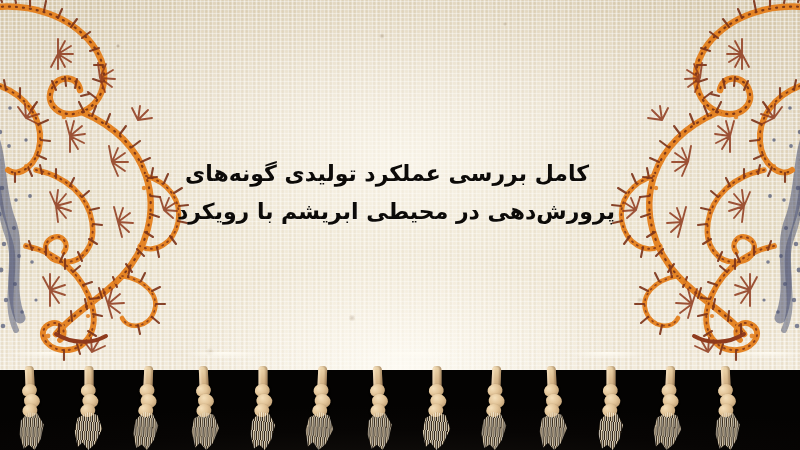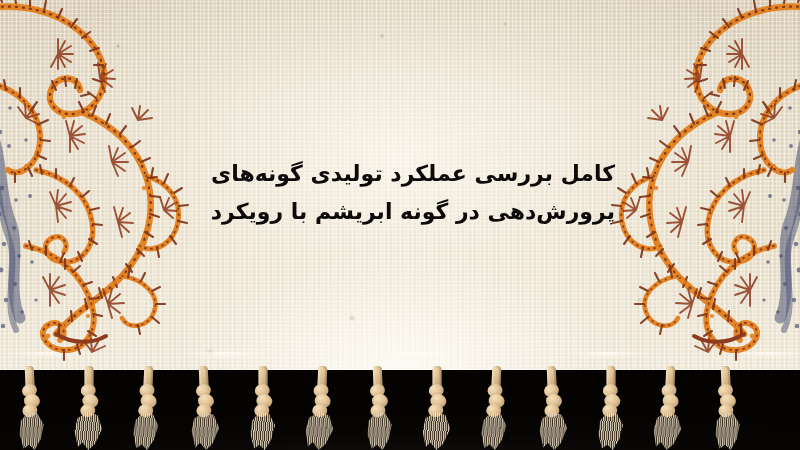--- a/index.html
+++ b/index.html
@@ -51,21 +51,21 @@
 
   
   .orn{position:absolute;top:0;width:265px;height:372px;}
   .orn.left{left:-4px;}
   .orn.right{right:-4px;transform:scaleX(-1);}
   .orn svg{display:block;width:100%;height:100%;opacity:.97;}
 
   
   .title{
     position:absolute;left:50%;top:155px;transform:translateX(-50%);
-    width:430px;text-align:right;
+    width:430px;text-align:left;
     direction:rtl;
     color:#0c0a08;
     font-weight:bold;
     font-size:22px;
     line-height:38px;
     letter-spacing:0px;
     text-shadow:0 1px 0 rgba(255,255,255,.30);
   }
   .title .ln{display:block;white-space:nowrap;}
 
@@ -377,21 +377,21 @@
         <circle cx="92" cy="316" r="2.1"></circle>
           <circle cx="148" cy="188" r="2.2"></circle>
         <circle cx="52" cy="336" r="2.4"></circle>
           <circle cx="30" cy="166" r="2"></circle>
       </g>
     </svg>
   </div>
 
   <div class="title">
     <span class="ln">کامل بررسی عملکرد تولیدی گونه‌های</span>
-    <span class="ln">پرورش‌دهی در گونه ابریشم با رویکرد</span>
+    <span class="ln">پرورش‌دهی در محیطی ابریشم با رویکرد</span>
   </div>
 
   <div class="band"></div>
   <div class="fringe" id="fringe">
       <div class="tassel" style="left: 8px; transform: rotate(-2.5deg);">
         <div class="cord"></div>
         <div class="knotA"></div>
         <div class="knotB"></div>
         <div class="knotC"></div>
         <div class="skirt"></div>

